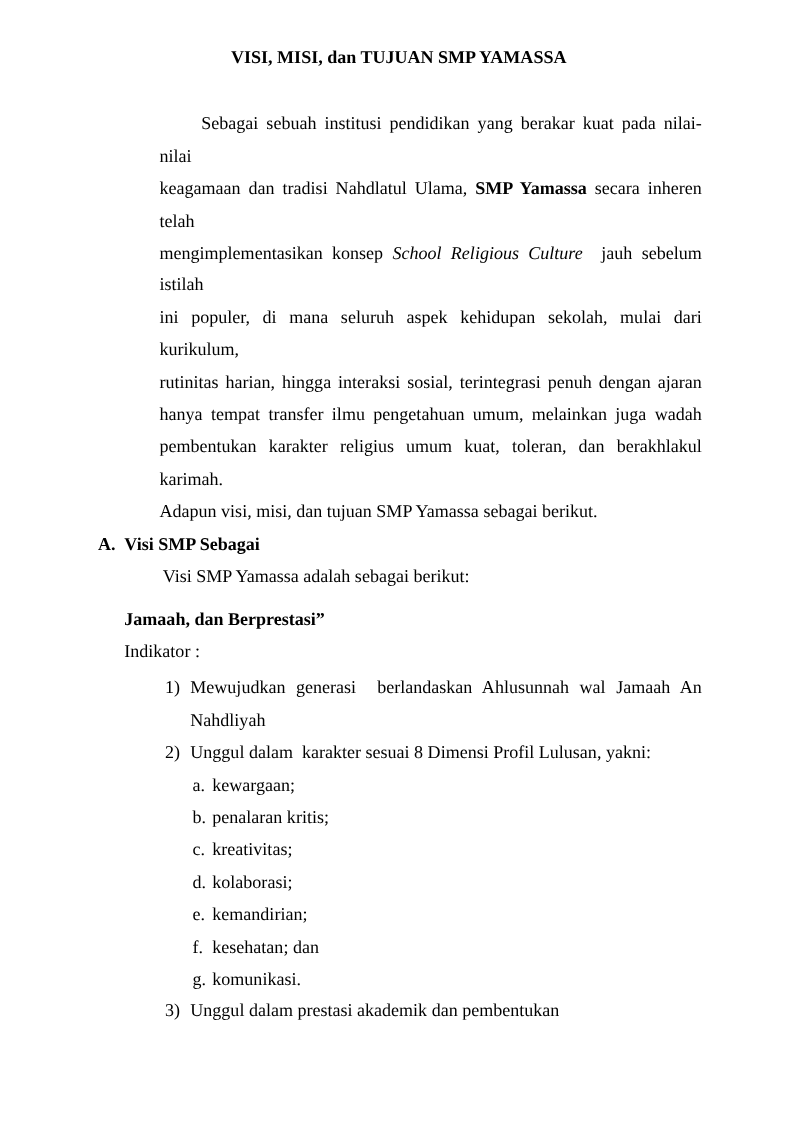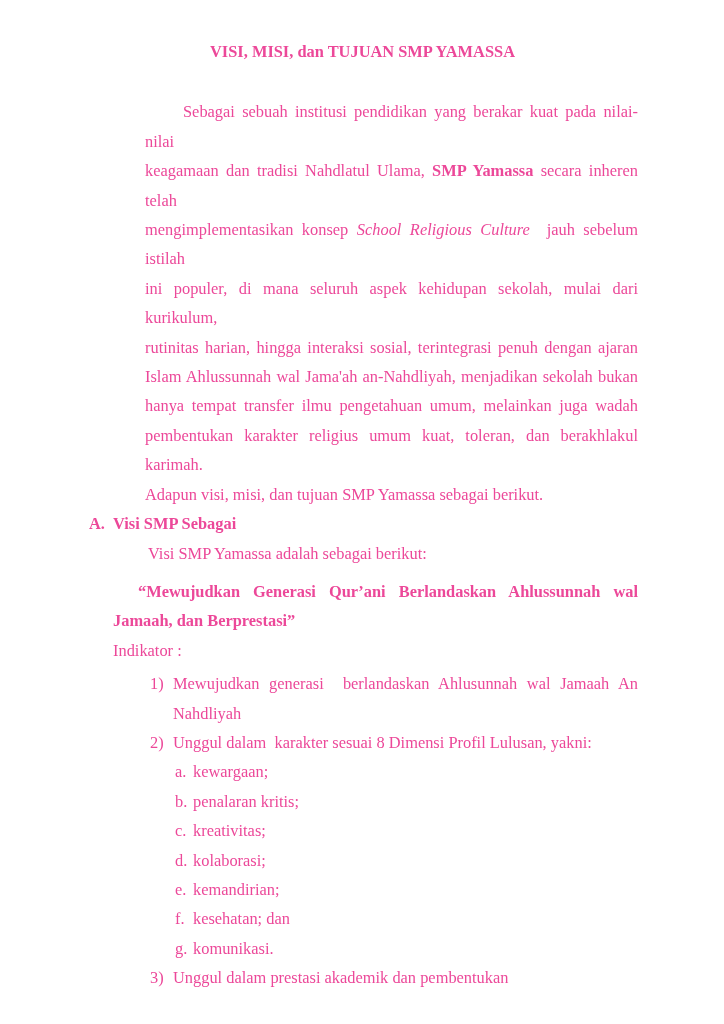--- a/index.html
+++ b/index.html
@@ -7,21 +7,21 @@
     padding: 0;
     background: #ffffff;
   }
   .page {
     position: relative;
     width: 724px;
     height: 1024px;
     background: #ffffff;
     overflow: hidden;
     font-family: "Liberation Serif", "DejaVu Serif", serif;
-    color: #ec4899;
+    color: #000000;
   }
   .content {
     position: absolute;
     left: 113px;
     top: 37px;
     width: 525px;
     font-size: 16.4px;
     line-height: 29.4px;
   }
   .title {
@@ -54,32 +54,30 @@
   <div class="content">
 
     <div class="title">VISI, MISI, dan TUJUAN SMP YAMASSA</div>
 
     <div class="para">
       <div class="pline jlast first">Sebagai sebuah institusi pendidikan yang berakar kuat pada nilai-nilai</div>
       <div class="pline jlast"><span>keagamaan dan tradisi Nahdlatul Ulama, </span><b>SMP Yamassa</b><span> secara inheren telah</span></div>
       <div class="pline jlast"><span>mengimplementasikan konsep </span><i>School Religious Culture</i><span>&nbsp; jauh sebelum istilah</span></div>
       <div class="pline jlast">ini populer, di mana seluruh aspek kehidupan sekolah, mulai dari kurikulum,</div>
       <div class="pline jlast">rutinitas harian, hingga interaksi sosial, terintegrasi penuh dengan ajaran</div>
-      <div class="pline jlast">Islam Ahlussunnah wal Jama'ah an-Nahdliyah, menjadikan sekolah bukan</div>
       <div class="pline jlast">hanya tempat transfer ilmu pengetahuan umum, melainkan juga wadah</div>
       <div class="pline jlast">pembentukan karakter religius umum kuat, toleran, dan berakhlakul karimah.</div>
       <div class="pline">Adapun visi, misi, dan tujuan SMP Yamassa sebagai berikut.</div>
     </div>
 
     <div class="heading-a"><span class="marker-a">A.</span><span>Visi SMP Sebagai</span></div>
 
     <div class="intro-line">Visi SMP Yamassa adalah sebagai berikut:</div>
 
     <div class="vision">
-      <div class="v1 jlast">“Mewujudkan Generasi Qur’ani Berlandaskan Ahlussunnah wal</div>
       <div>Jamaah, dan Berprestasi”</div>
     </div>
 
     <div>Indikator :</div>
 
     <div class="num-item list-start">
       <span class="num-marker">1)</span>
       <div class="jlast">Mewujudkan generasi&nbsp; berlandaskan Ahlusunnah wal Jamaah An</div>
       <div>Nahdliyah</div>
     </div>

